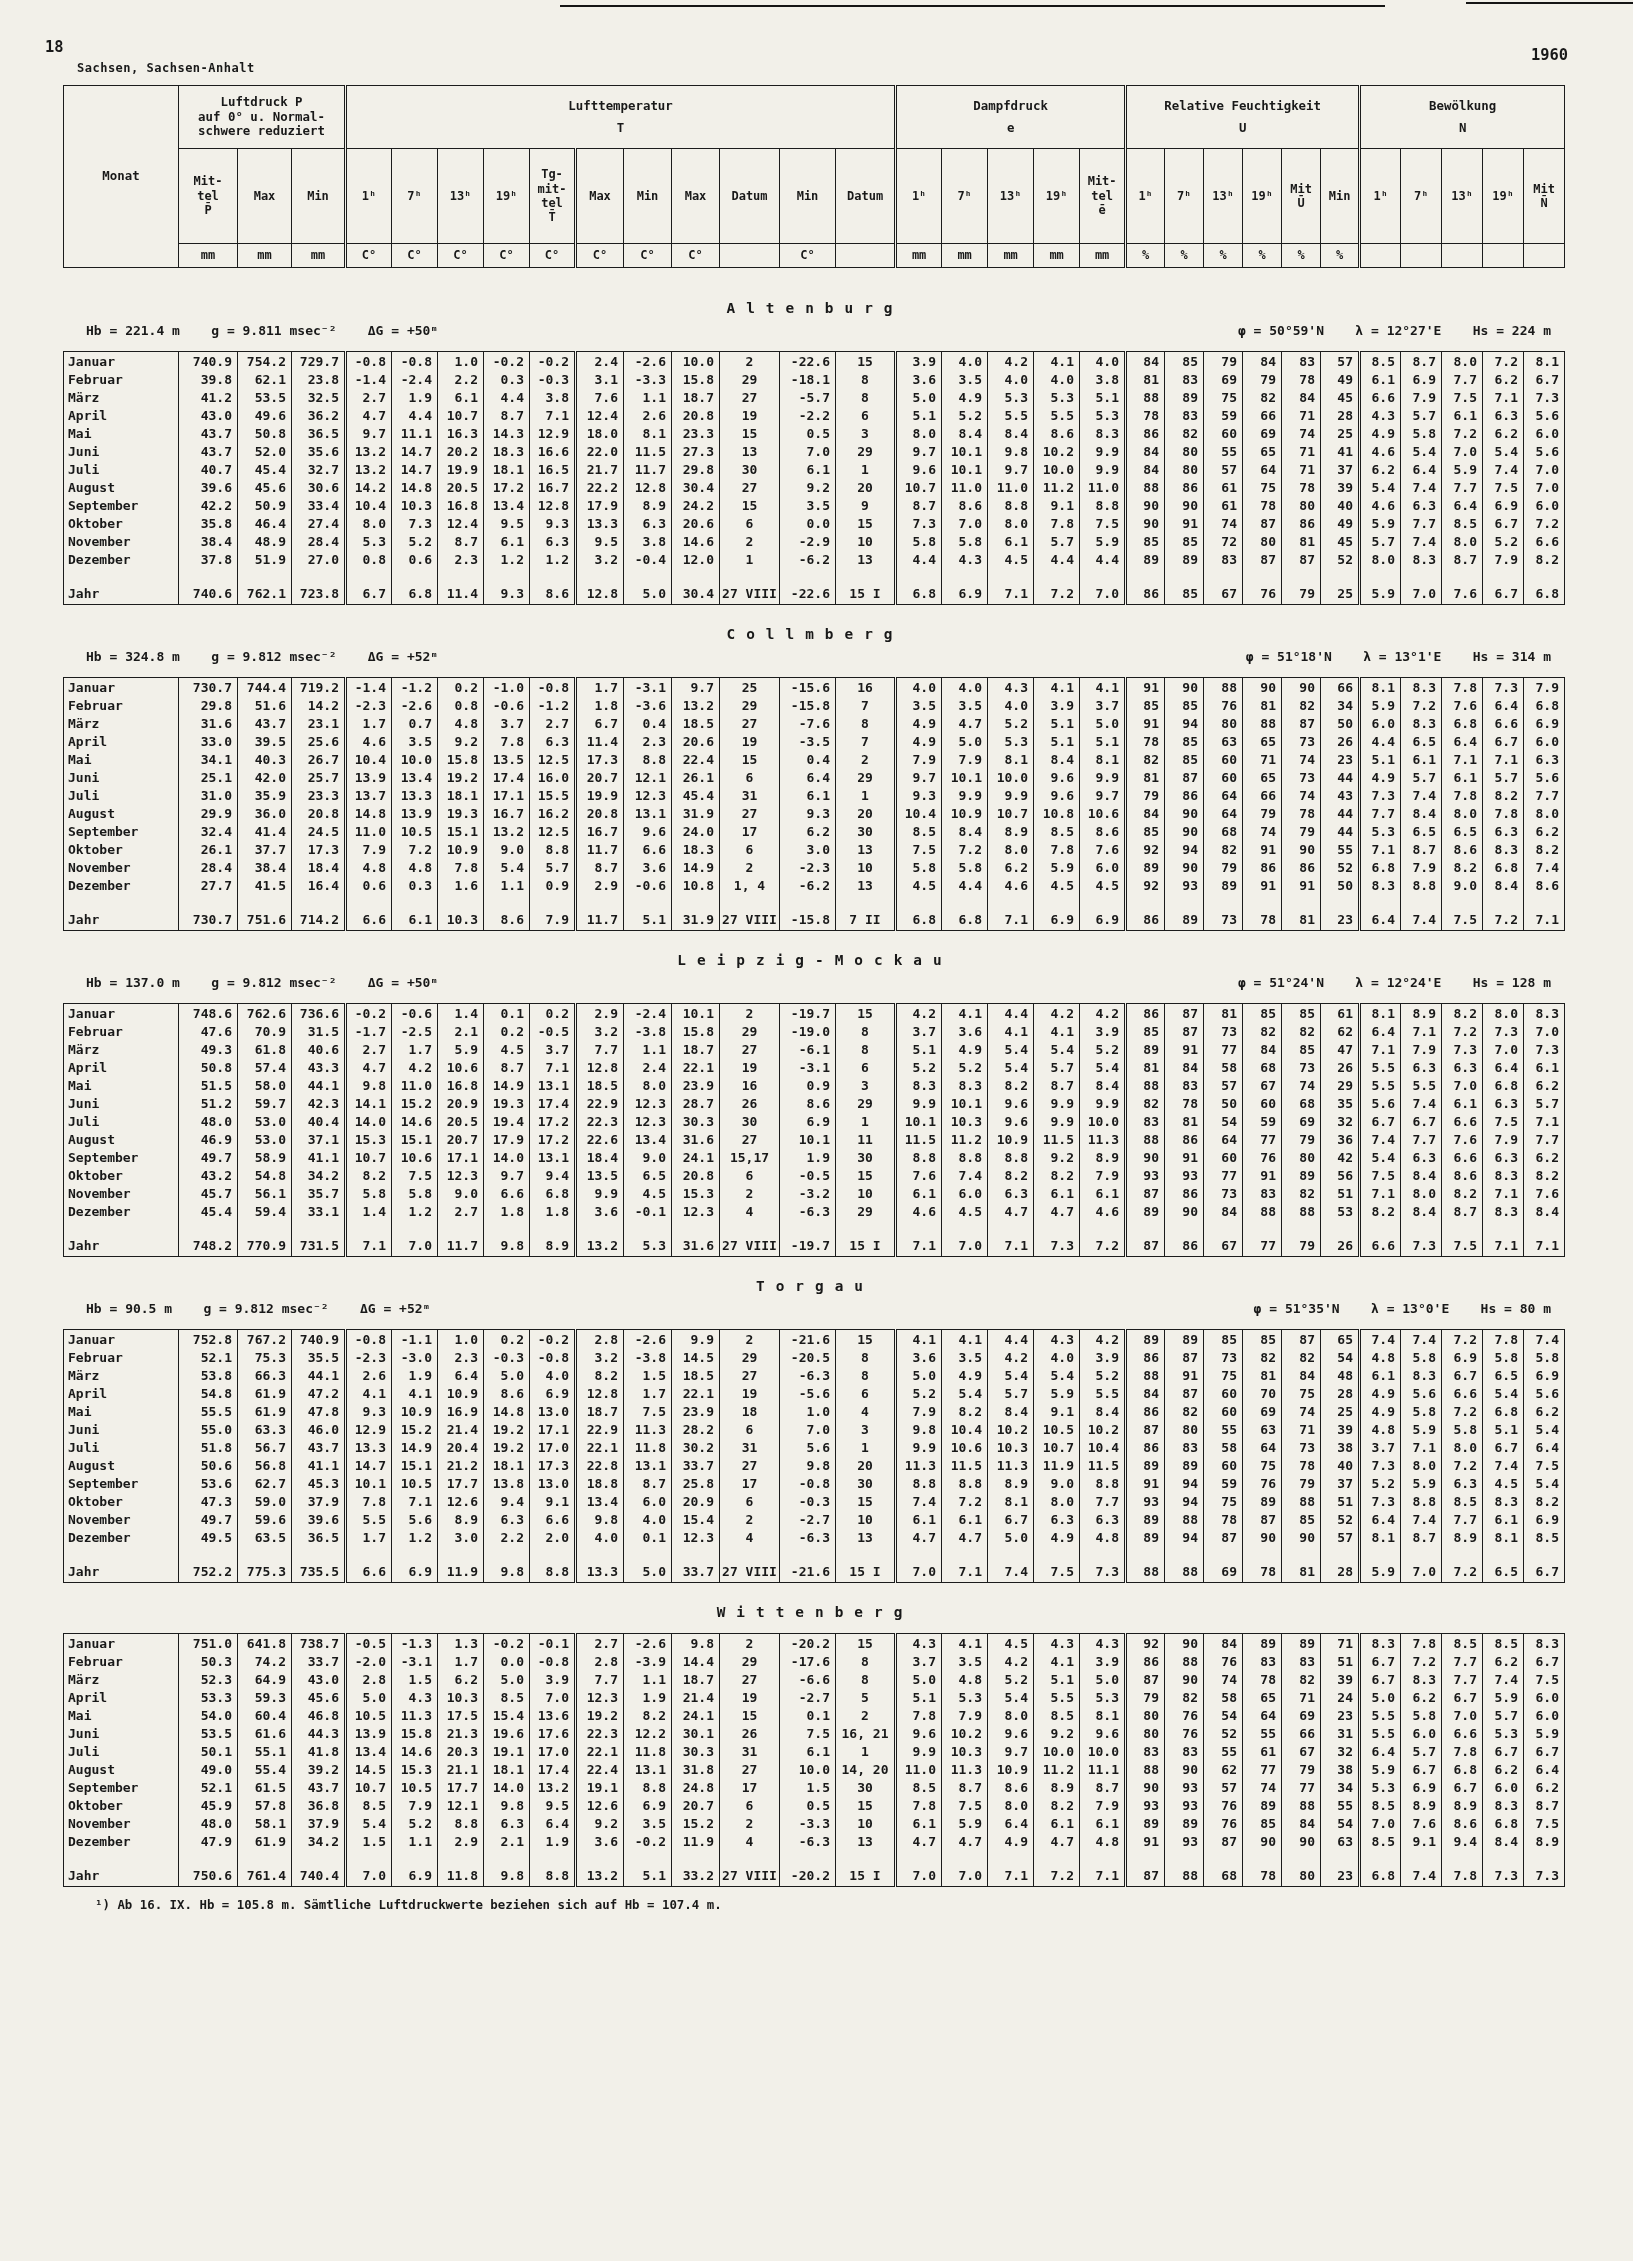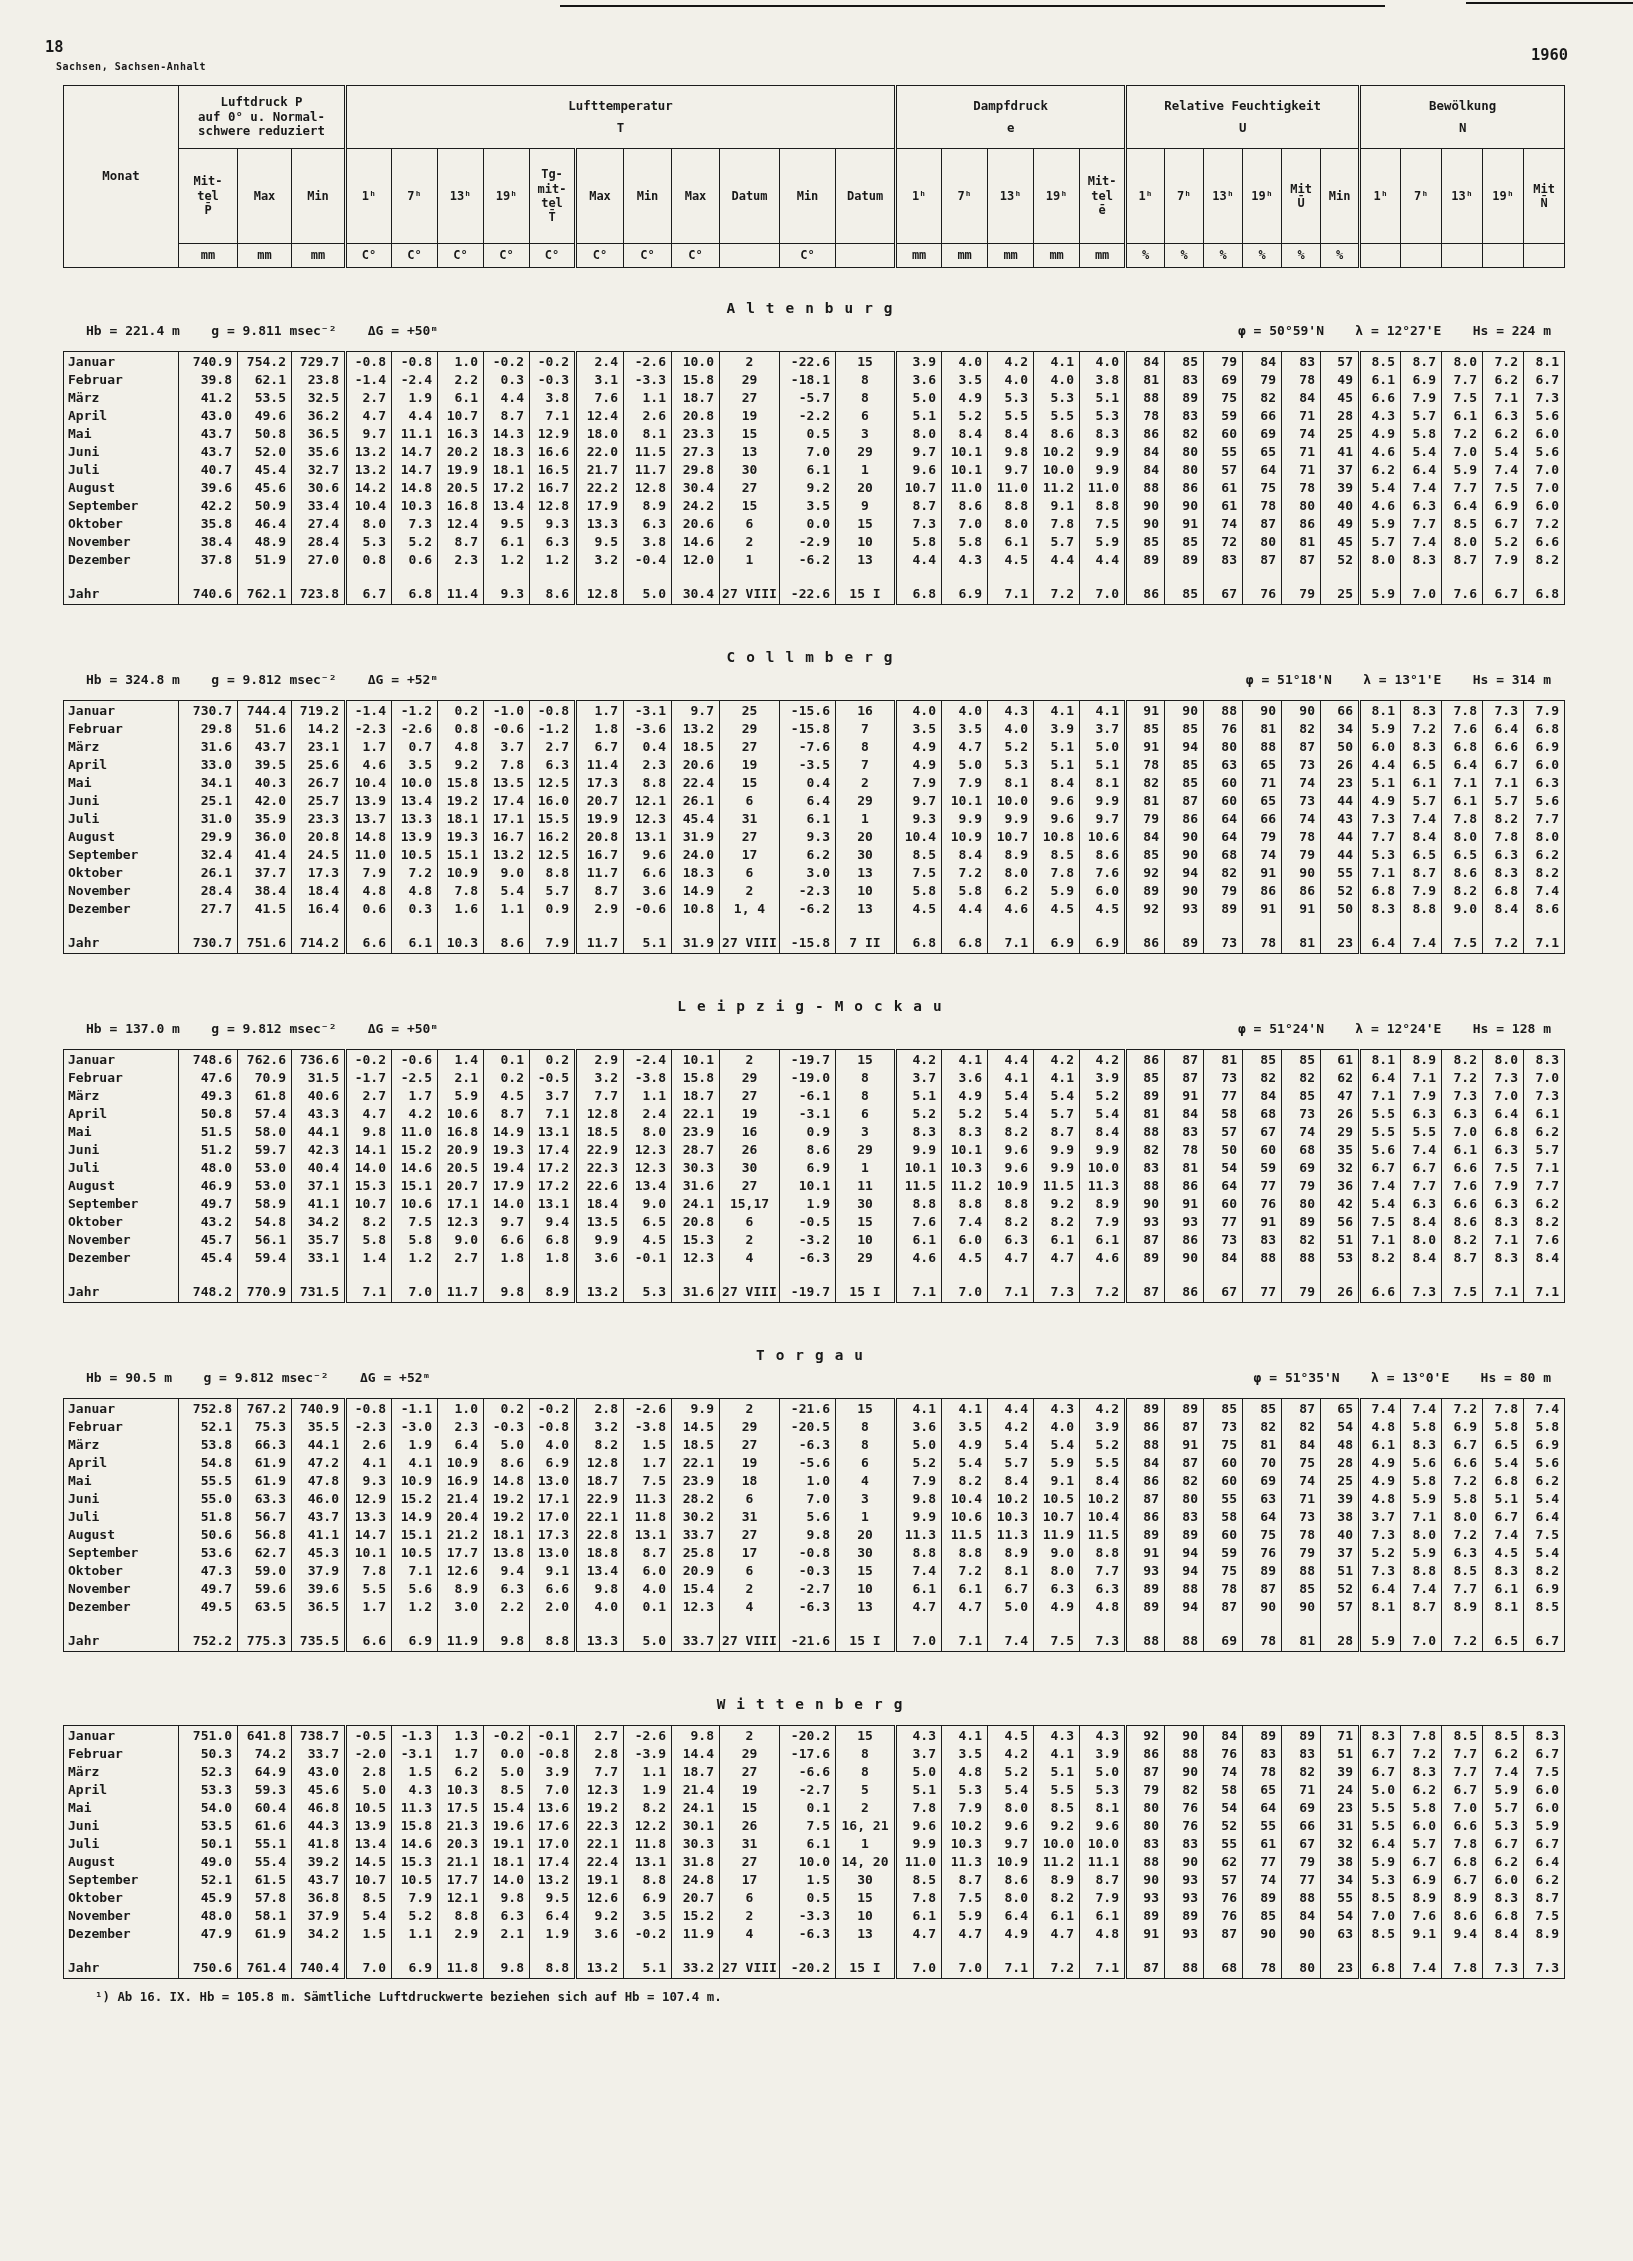--- a/index.html
+++ b/index.html
@@ -1,37 +1,37 @@
 <!DOCTYPE html>
 <html style="font-size:8px"><head>
 <meta charset="utf-8">
 <style>
   *{box-sizing:border-box;margin:0;padding:0}
   html,body{background:#e8e6e0}
   .page{position:relative;width:1634px;height:2261px;background:#f2f0e9;
         font-family:"DejaVu Sans Mono",monospace;font-weight:bold;color:#191919;overflow:hidden}
   .artifact{position:absolute;background:#151515}
   .pagenum{position:absolute;top:38px;left:45px;font-size:15.4px}
-  .region{position:absolute;top:61px;left:56px;font-size:10px;letter-spacing:0.5px}
+  .region{position:absolute;top:61px;left:77px;font-size:12px;letter-spacing:0.5px}
   .year{position:absolute;top:46px;right:66px;font-size:15.4px}
   .content{position:absolute;top:85px;left:63px;width:1493px}
   table{border-collapse:collapse;table-layout:fixed}
   table.w31{width:1493px;border:1.5px solid #1c1c1c}
   td{overflow:hidden}
   
   .hdr td{border:1px solid #1c1c1c;text-align:center;vertical-align:middle;font-size:12px;line-height:14.4px;padding:2px 1px}
   .hdr .grp td{height:63px;font-size:12.4px}
   .hdr .sub td{height:95px}
   .hdr .unit td{height:24px}
   .hdr .monat{font-size:13.4px}
   .pre{white-space:pre-line}
   .sym{margin-top:7px}
   .dbl{border-right:3.5px double #1c1c1c !important}
   
-  .station{margin-top:44px}
+  .station{margin-top:21px}
   .station:first-child{margin-top:32px}
   .st-name{text-align:center;font-size:14.4px;letter-spacing:11px;text-indent:11px}
   .st-meta{display:flex;justify-content:space-between;margin-top:7px;padding:0 5px 0 23px;font-size:13px;white-space:pre}
   .dat{margin-top:13px}
   .dat td{border-right:1px solid #1c1c1c;font-size:13px;line-height:17px;padding:0.5px 5px 0.5px 1px;white-space:pre}
   .dat td.lbl{text-align:left;padding-left:4px}
   .dat td.v{text-align:right}
   .dat td.ctr{text-align:center;padding-right:1px}
   .dat tr.spacer td{height:16px}
   .dat tr.jahr td{padding-bottom:2.5px}

